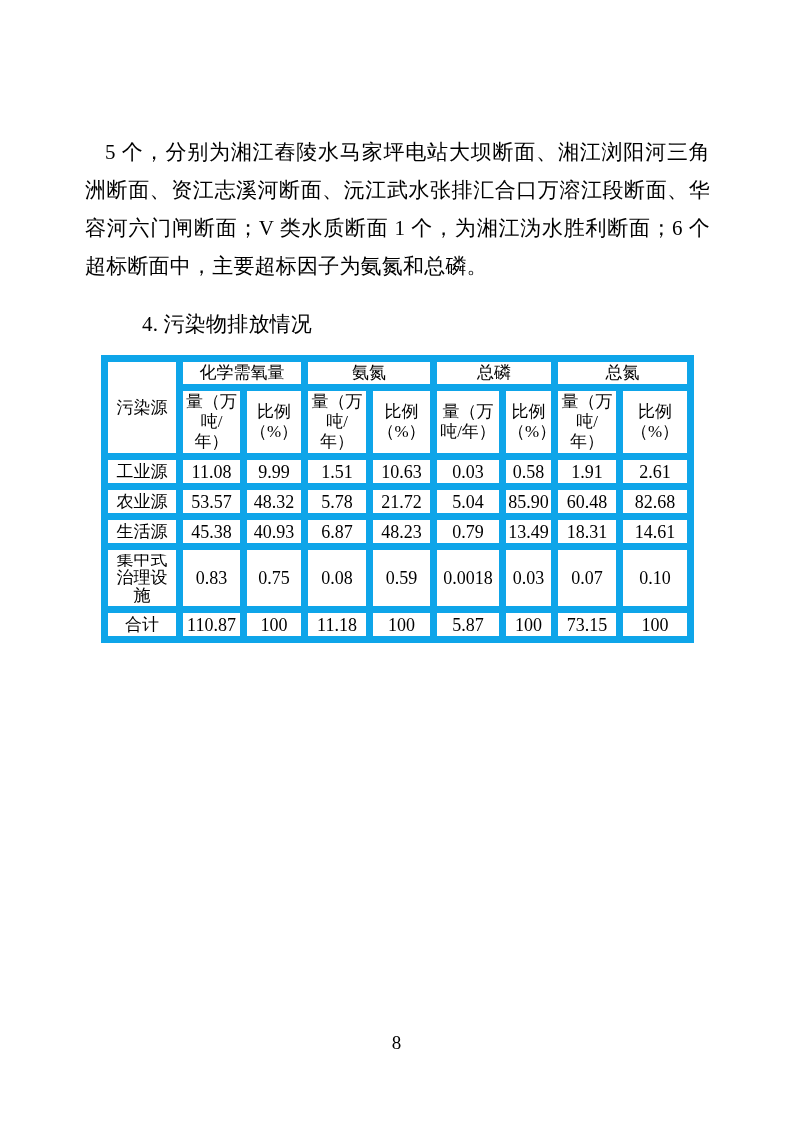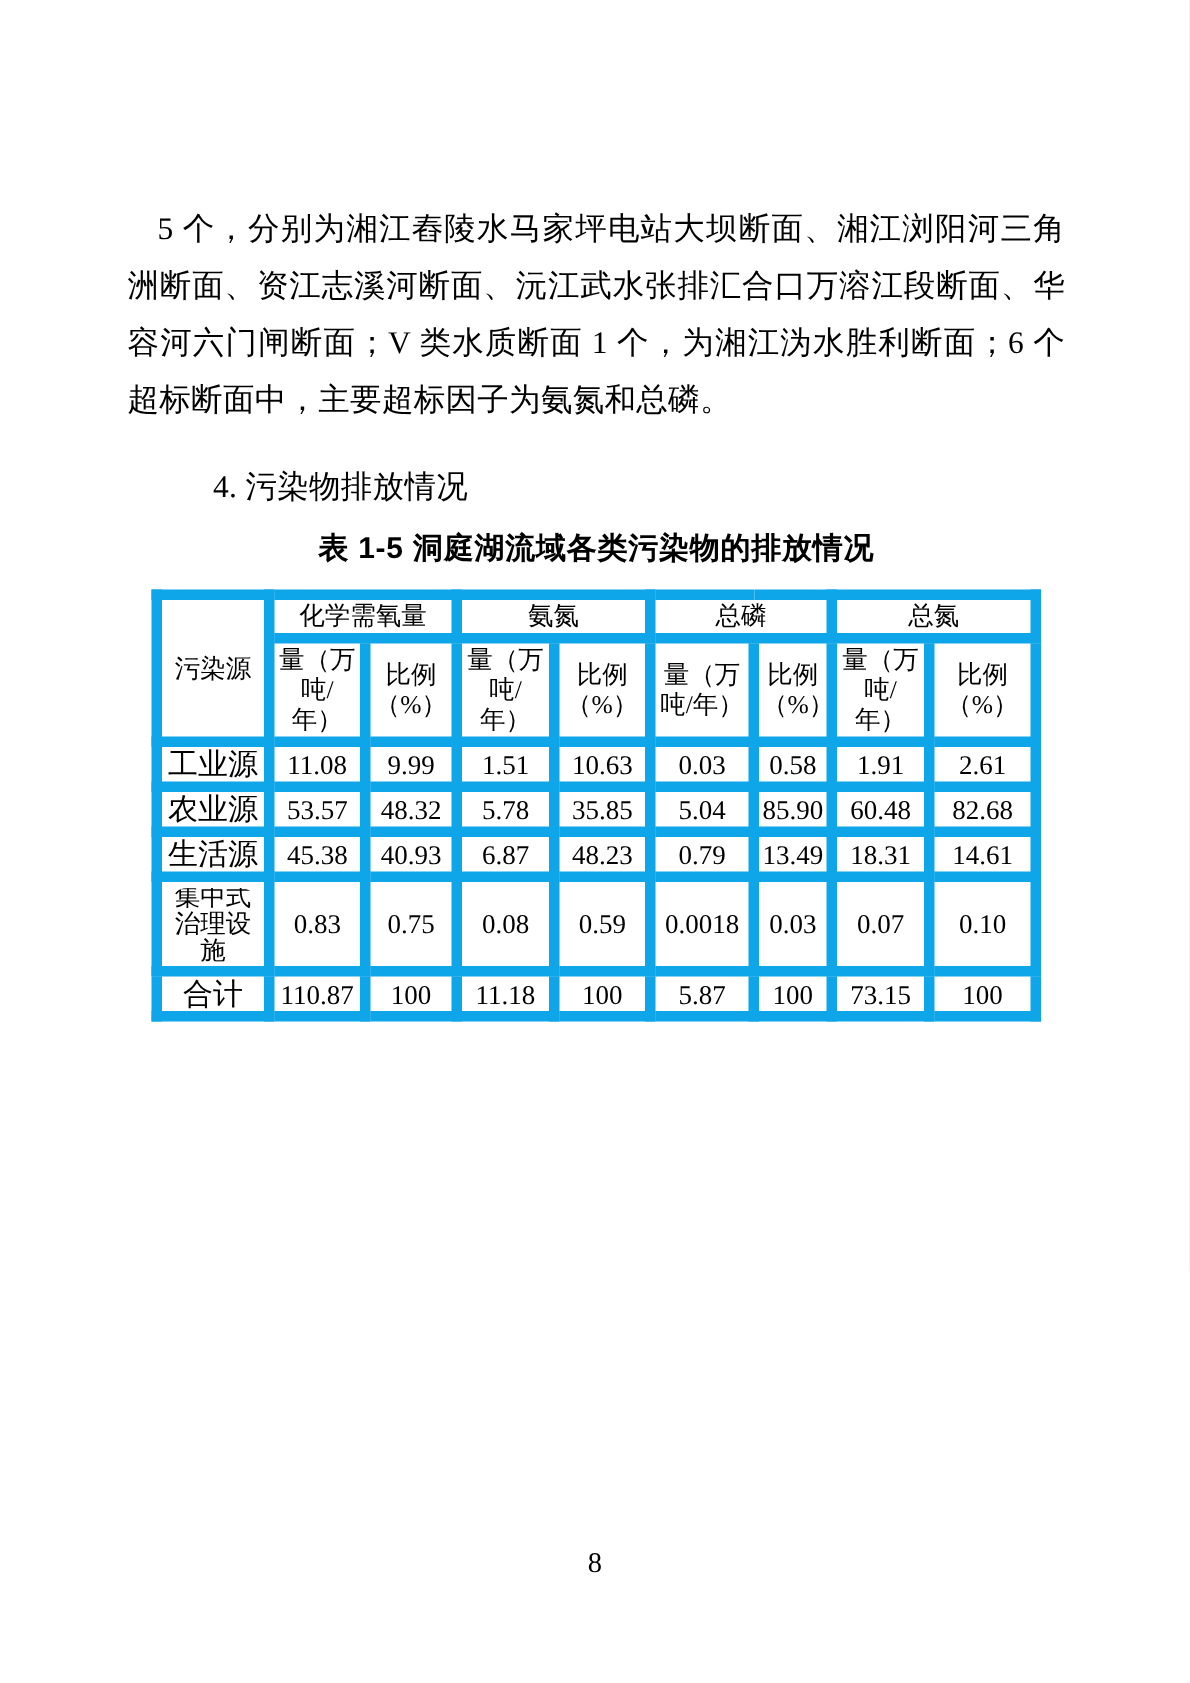--- a/index.html
+++ b/index.html
@@ -56,21 +56,21 @@
     text-align: center;
     vertical-align: middle;
     padding: 1px 2px;
     font-size: 17px;
     line-height: 20px;
     overflow: hidden;
   }
   tr.hrow1 td { height: 20px; }
   tr.hrow2 td { height: 42px; line-height: 20px; }
   tr.drow td { height: 21px; font-size: 18px; }
-  tr.drow td.src { font-size: 20px; }
+  tr.drow td.src { font-size: 17px; }
   tr.drow-tall td { height: 38px; font-size: 18px; border-radius: 20px; }
   tr.drow-tall td.src { font-size: 17px; line-height: 18px; }
   .page-number {
     position: absolute;
     top: 1030px;
     left: 0;
     width: 100%;
     text-align: center;
     font-size: 19px;
     line-height: 26px;
@@ -80,21 +80,20 @@
 <body>
 
 <div class="page">
   <div class="content">
 
     <p class="para first">5 个，分别为湘江舂陵水马家坪电站大坝断面、湘江浏阳河三角洲断面、资江志溪河断面、沅江武水张排汇合口万溶江段断面、华容河六门闸断面；V 类水质断面 1 个，为湘江沩水胜利断面；6 个超标断面中，主要超标因子为氨氮和总磷。</p>
 
     <p class="para heading">4. 污染物排放情况</p>
 
 
-    <div class="table-title">表 1-5 洞庭湖流域各类污染物的排放情况</div>
 
     <table class="data-table">
       <colgroup>
         <col style="width:75px">
         <col style="width:64px">
           <col style="width:61px">
         <col style="width:65px">
           <col style="width:64px">
         <col style="width:69px">
           <col style="width:52px">
@@ -128,21 +127,21 @@
           <td>0.03</td>
           <td>0.58</td>
           <td>1.91</td>
           <td>2.61</td>
         </tr>
         <tr class="drow">
           <td class="src">农业源</td>
           <td>53.57</td>
           <td>48.32</td>
           <td>5.78</td>
-          <td>35.85</td>
+          <td>21.72</td>
           <td>5.04</td>
           <td>85.90</td>
           <td>60.48</td>
           <td>82.68</td>
         </tr>
         <tr class="drow">
           <td class="src">生活源</td>
           <td>45.38</td>
           <td>40.93</td>
           <td>6.87</td>

